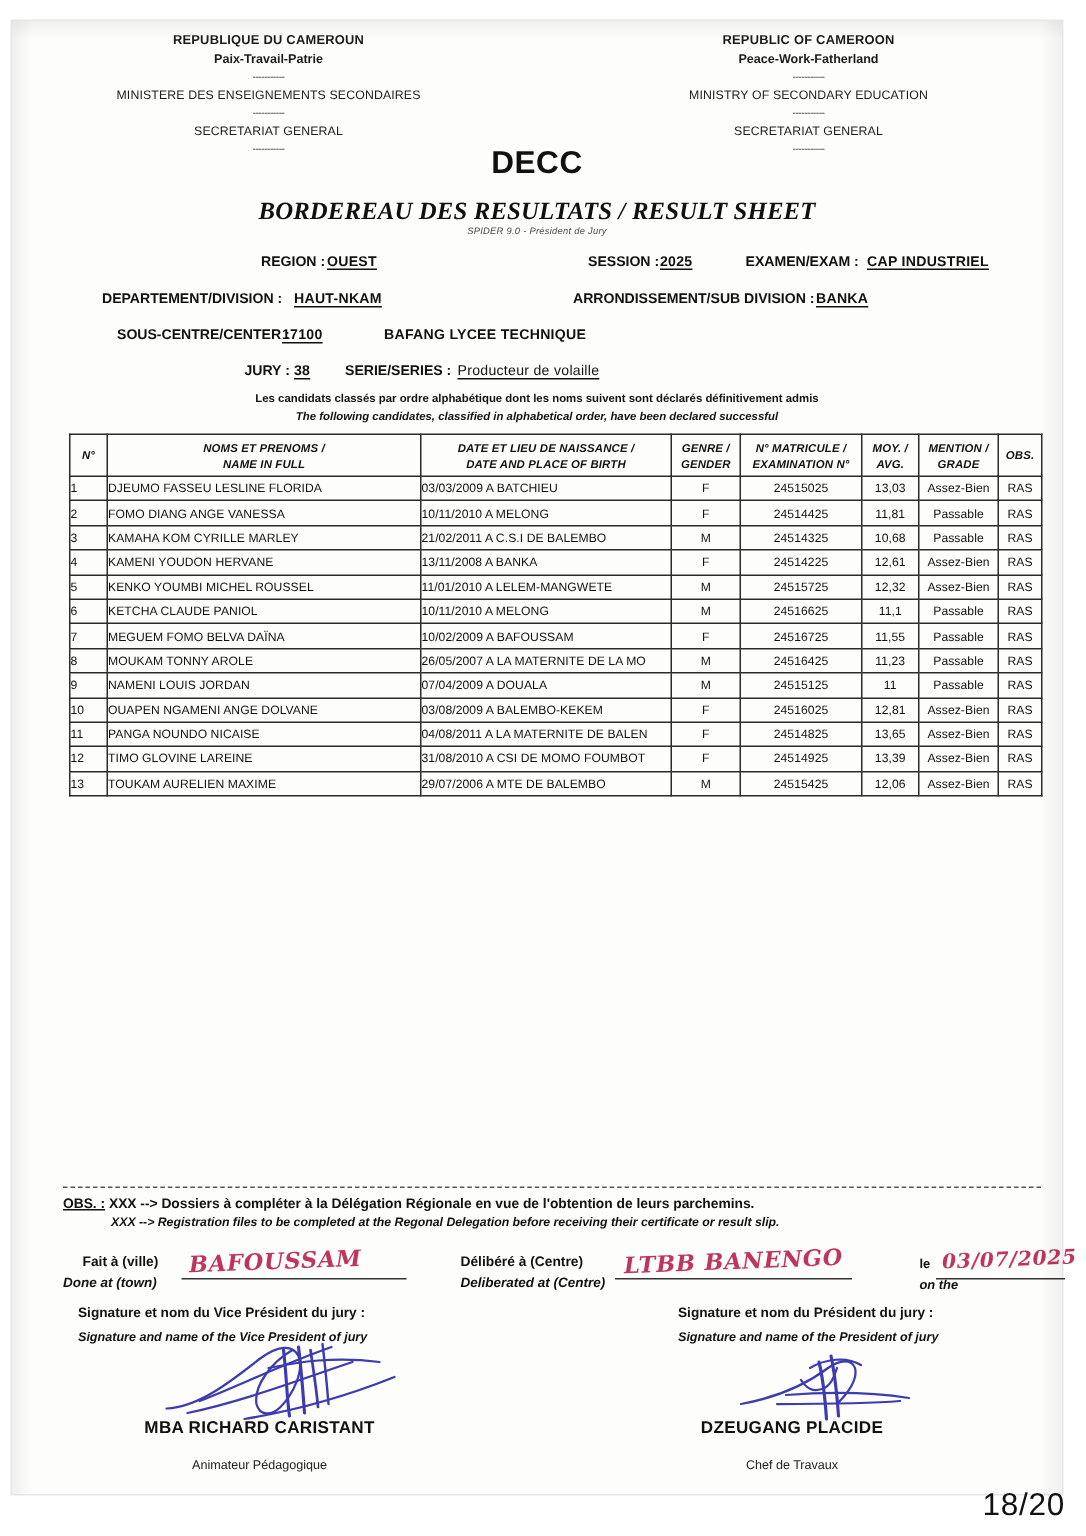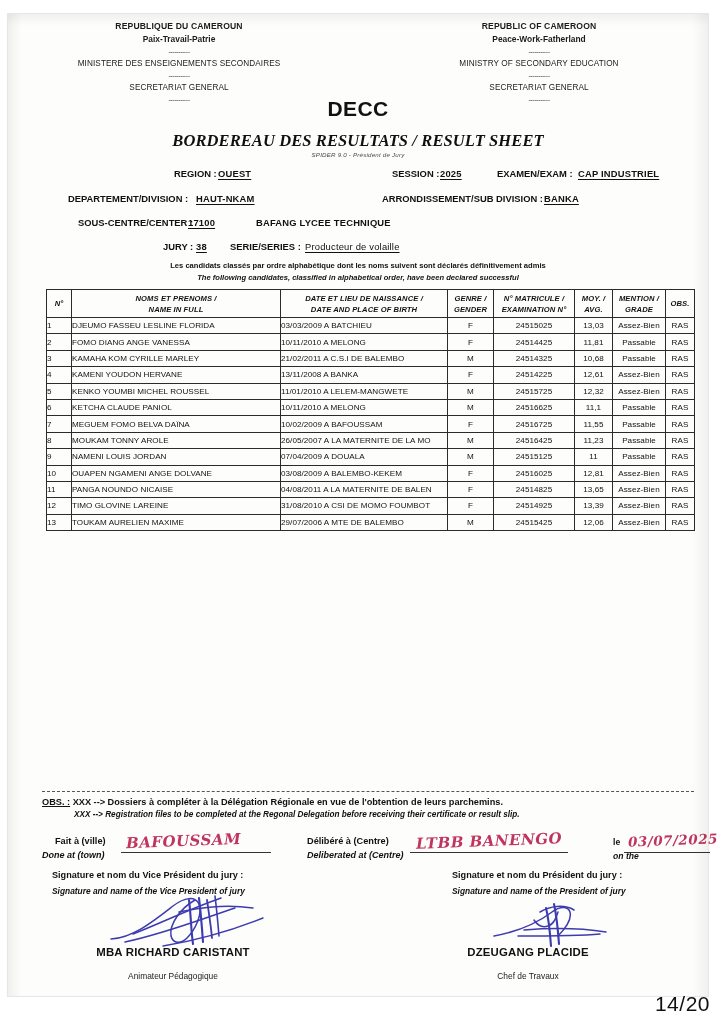--- a/index.html
+++ b/index.html
@@ -606,14 +606,14 @@
       </svg>
 
       <div class="signame-vp">MBA RICHARD CARISTANT</div>
       <div class="sigrole-vp">Animateur Pédagogique</div>
       <div class="signame-p">DZEUGANG PLACIDE</div>
       <div class="sigrole-p">Chef de Travaux</div>
     </div>
 
   </div>
 
-  <div class="overlay-page">14/20</div>
+  <div class="overlay-page">18/20</div>
 </div>
 
 </body></html>

